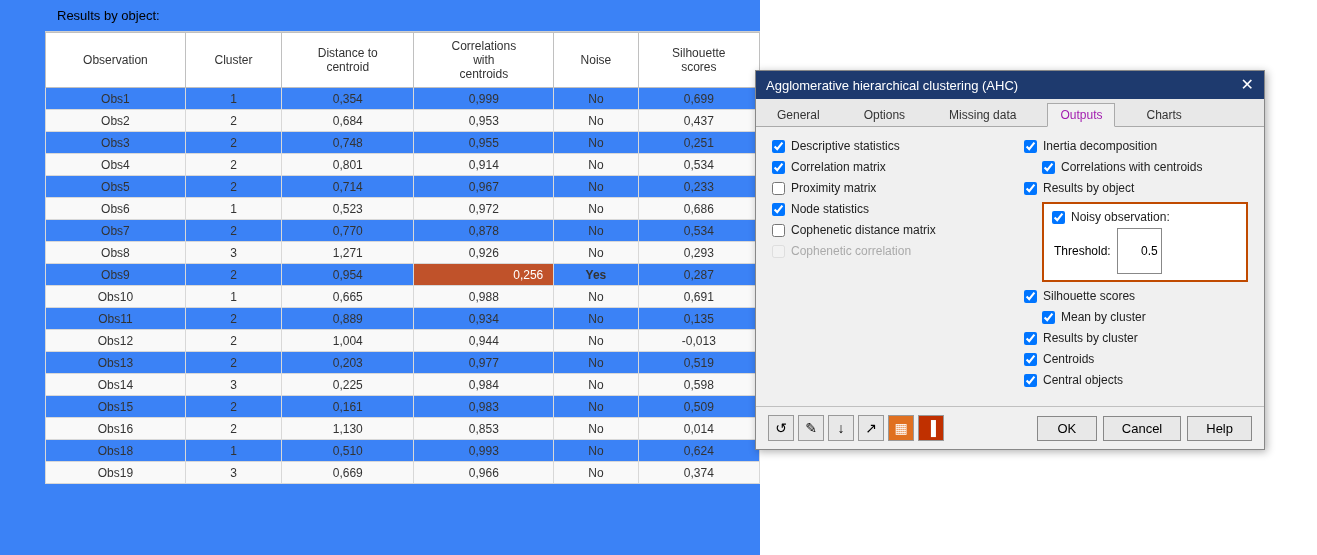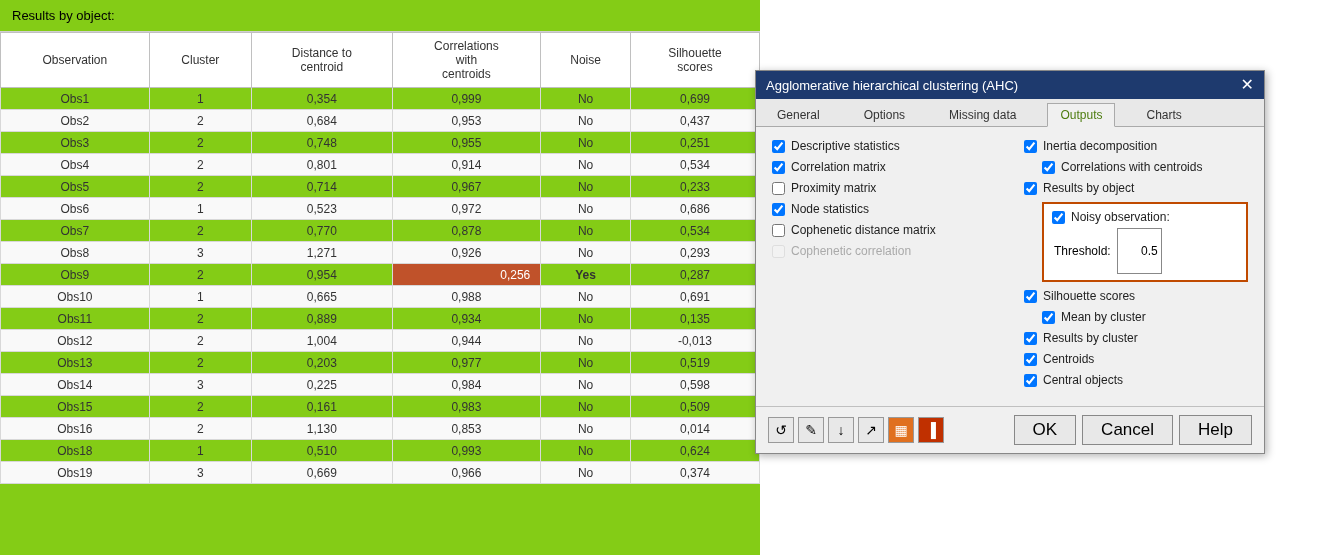--- a/index.html
+++ b/index.html
@@ -9,22 +9,23 @@
       background: #fff;
       overflow: hidden;
     }
 
     
     .spreadsheet {
       position: absolute;
       top: 0; left: 0;
       width: 760px;
       height: 555px;
-      background: #84cc16;
+      background: #3b82f6;
       overflow: hidden;
+      padding-left: 45px;
     }
 
     .results-label {
       padding: 8px 12px;
       font-size: 13px;
       color: #000;
       border-bottom: 1px solid #d0d0d0;
     }
 
     table.data-table {
@@ -118,21 +119,21 @@
       border: 1px solid transparent;
       border-bottom: none;
       background: #e8e8e8;
       color: #333;
     }
 
     .tab.active {
       background: #f0f0f0;
       border-color: #aaa;
       border-bottom: 1px solid #f0f0f0;
-      color: #4d7c0f;
+      color: #a21caf;
       margin-bottom: -1px;
     }
 
     
     .dialog-body {
       padding: 12px 16px;
       display: flex;
       gap: 28px;
     }
 
@@ -236,21 +237,21 @@
       color: #fff;
     }
 
     .footer-buttons {
       display: flex;
       gap: 6px;
     }
 
     .btn {
       padding: 4px 18px;
-      font-size: 17px;
+      font-size: 13px;
       border: 1px solid #888;
       background: #e8e8e8;
       cursor: pointer;
       min-width: 60px;
     }
 
     
     table.data-table tbody tr:nth-child(even) td {
       background: #f9f9f9;
     }

